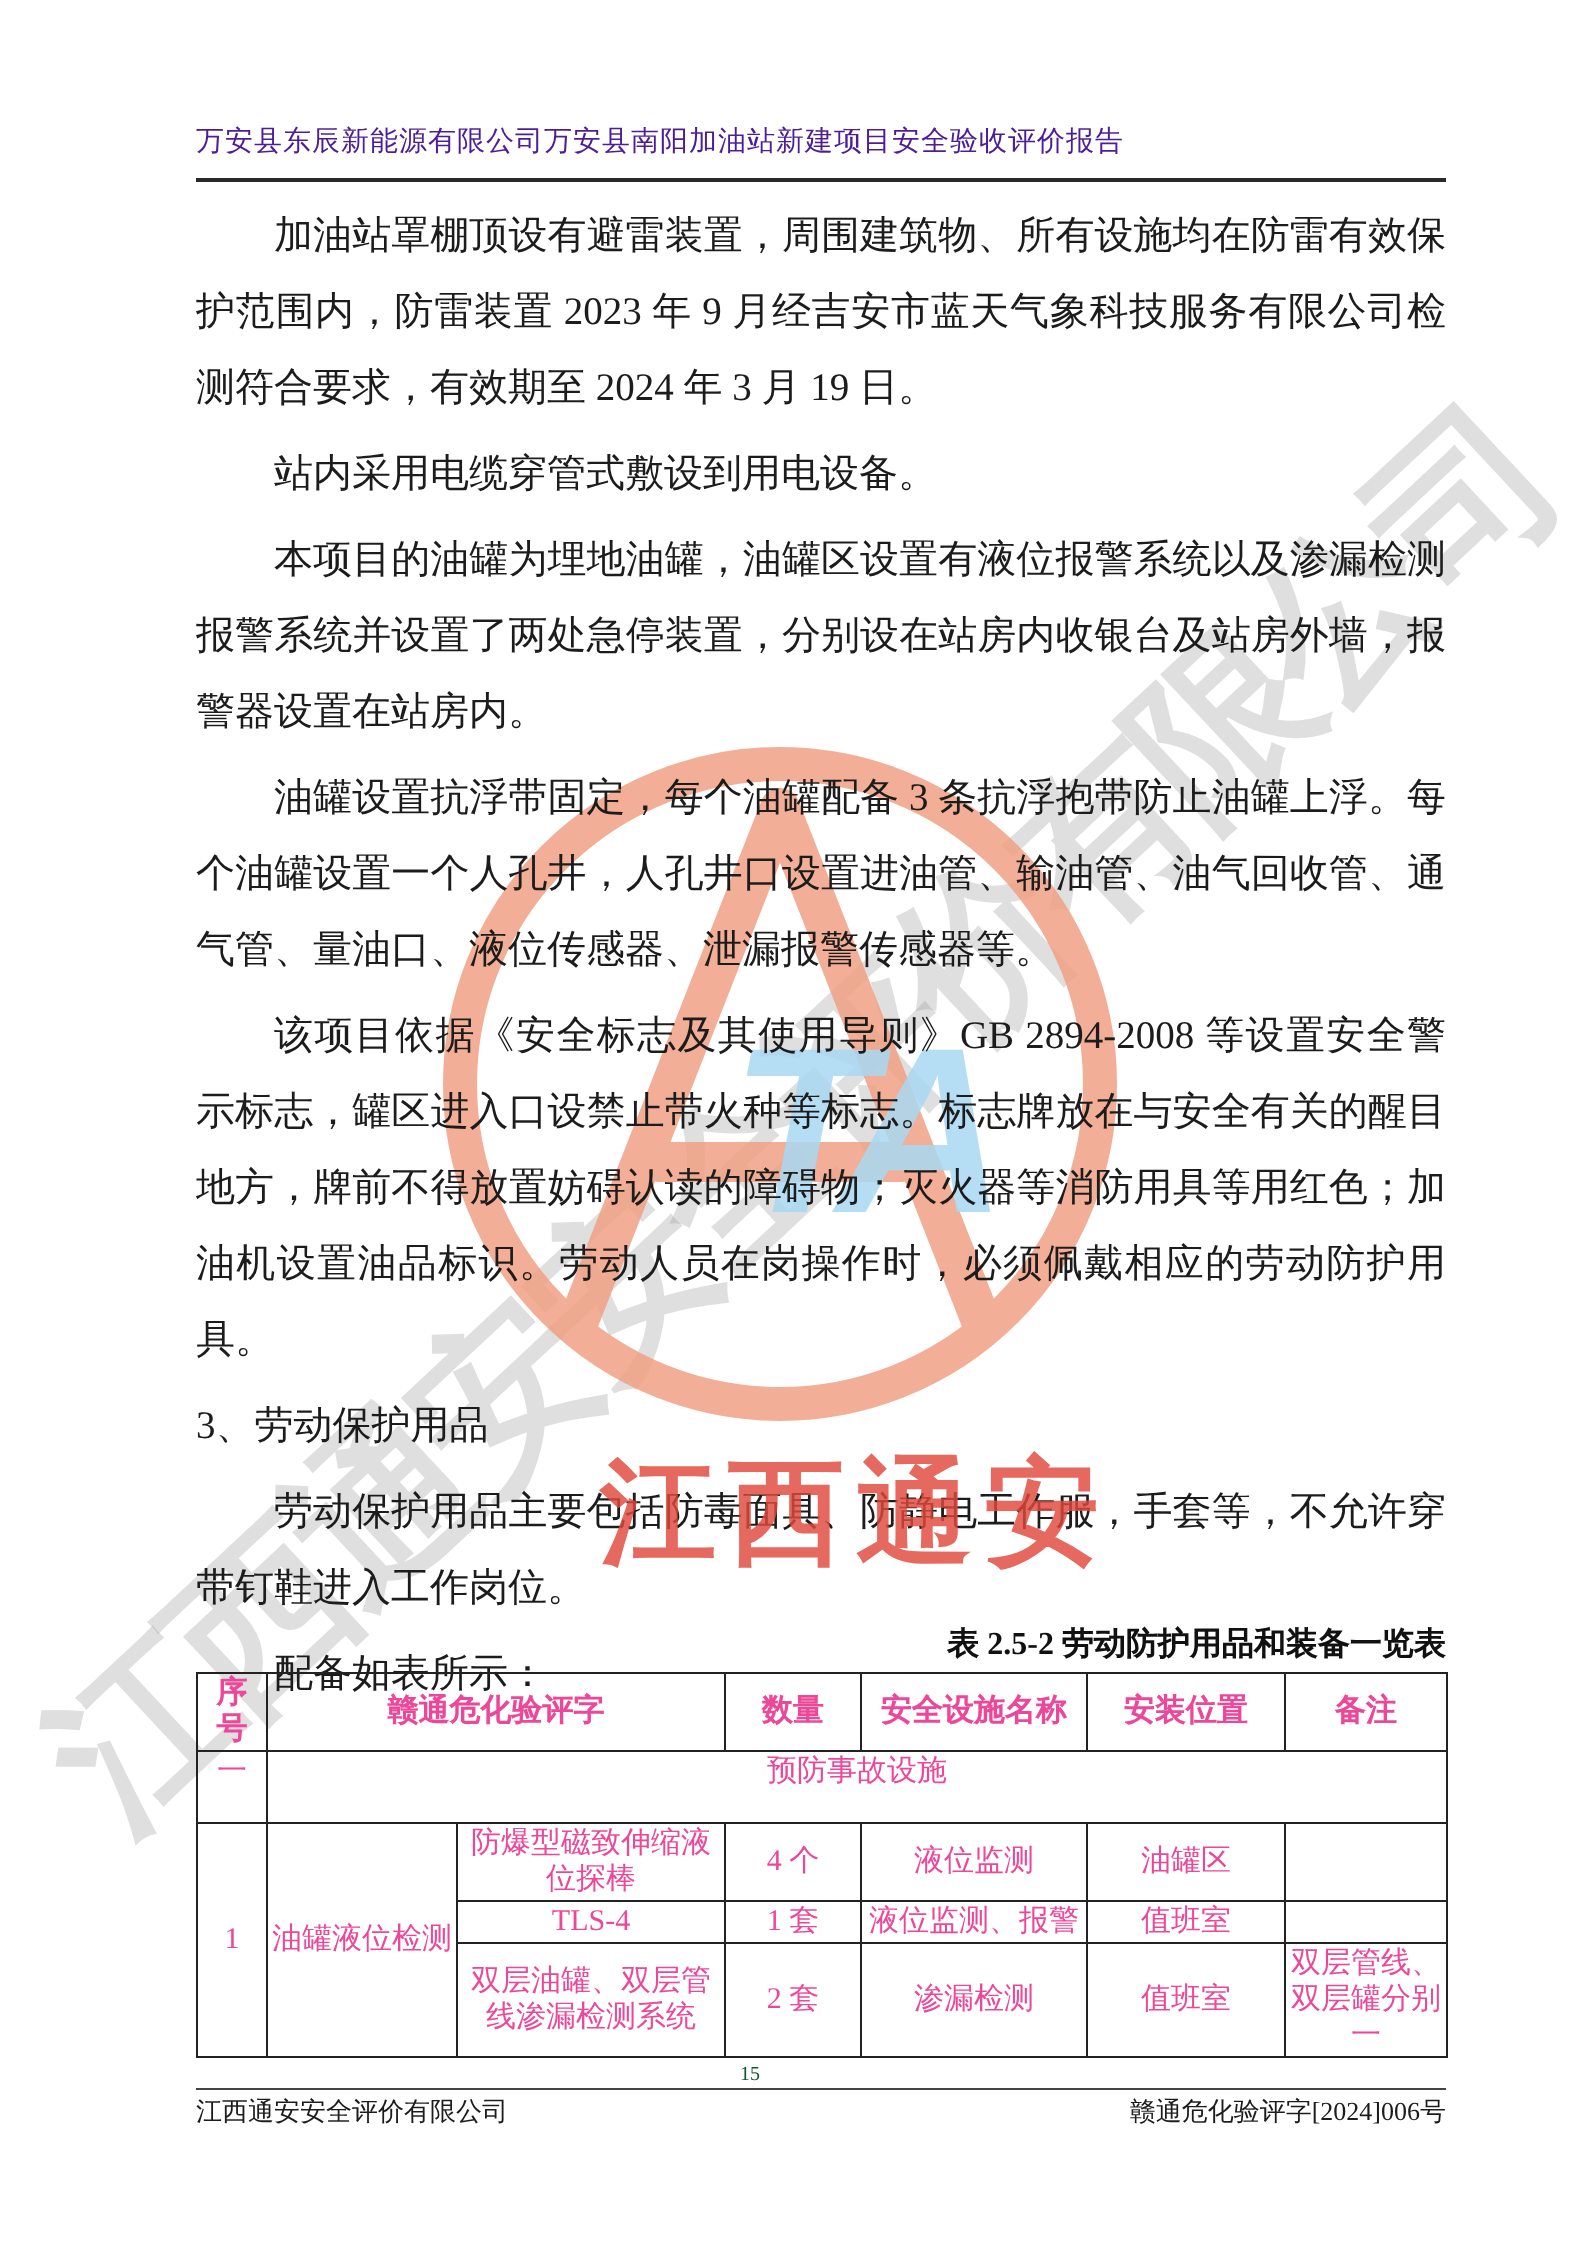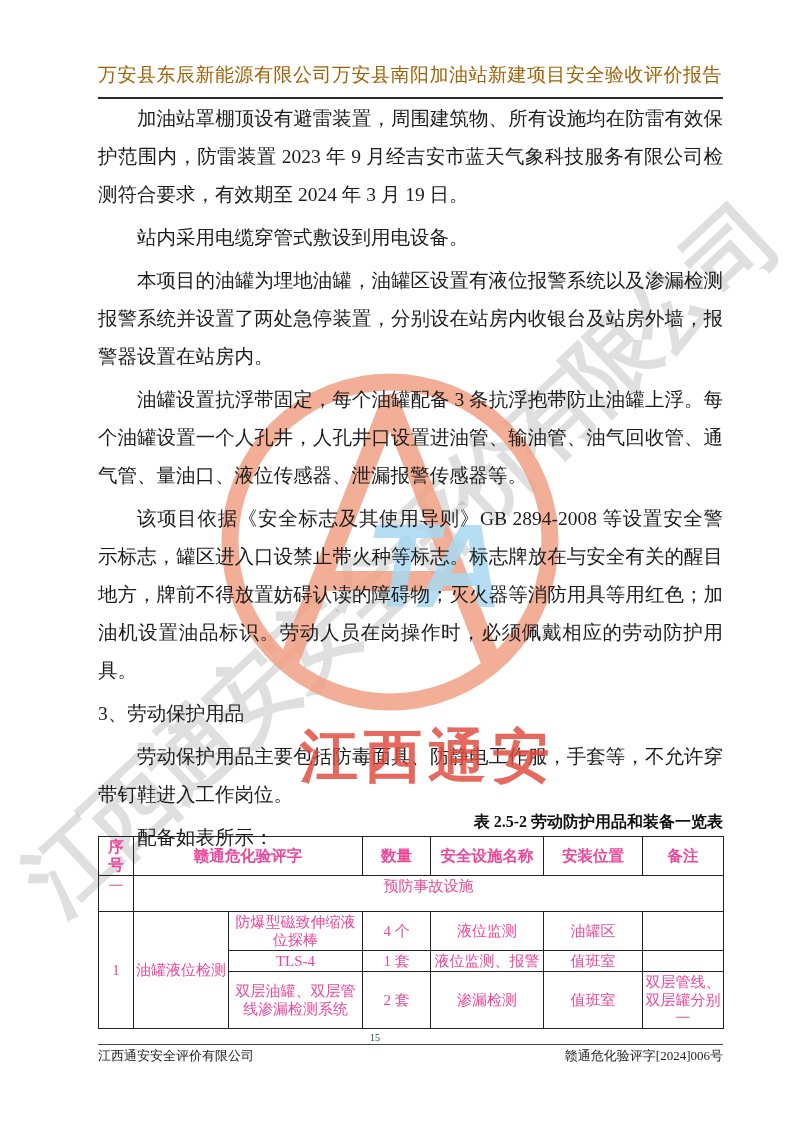--- a/index.html
+++ b/index.html
@@ -10,21 +10,21 @@
   .page {
     position: relative;
     width: 793px; height: 1122px;
     background: #ffffff;
     overflow: hidden;
   }
 
   
   .doc-header {
     position: absolute; left: 98px; top: 62px; width: 625px;
-    font-size: 19px; color: #a16207;
+    font-size: 14px; color: #4c1d95;
     padding-bottom: 9px;
     border-bottom: 2.5px solid #2a2a2a;
     letter-spacing: 0.5px;
   }
 
   
   .content {
     position: absolute; left: 98px; top: 100px; width: 625px;
     z-index: 1;
     font-size: 19.5px; line-height: 38px; color: #1c1c1c;

